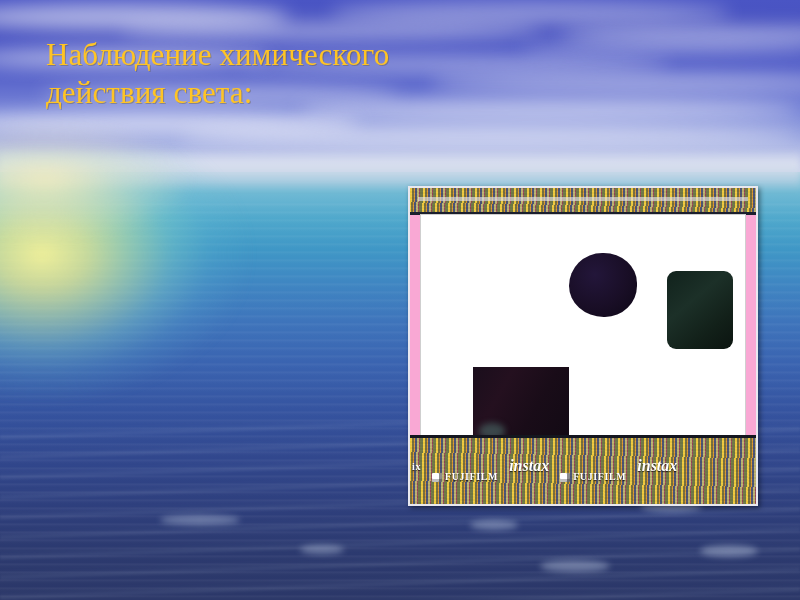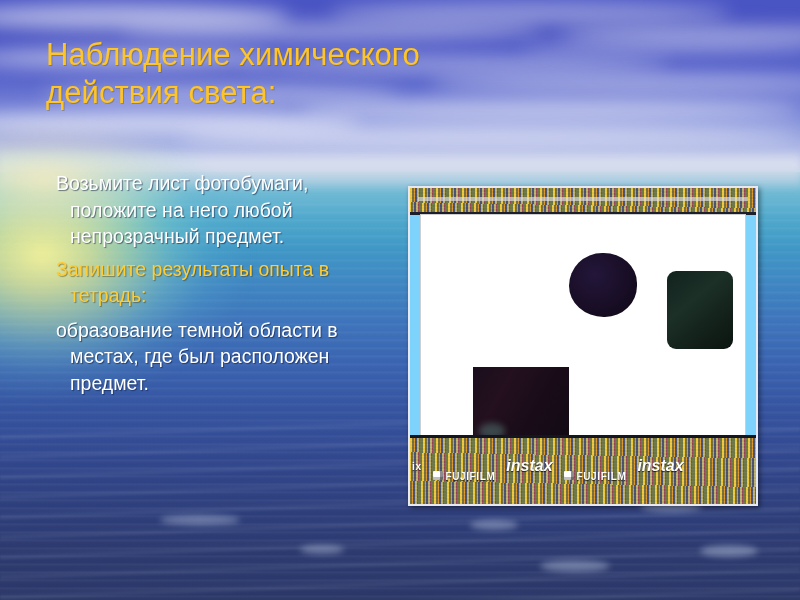--- a/index.html
+++ b/index.html
@@ -13,20 +13,21 @@
     font-family: "Liberation Sans", sans-serif;
     background: #20306a;
   }
 
   
   .slide {
     position: relative;
     width: 800px;
     height: 600px;
     overflow: hidden;
+    font-family: Liberation Serif, serif;
   }
 
   
   .bg-sky {
     position: absolute;
     left: 0; top: 0;
     width: 800px;
     height: 172px;
     background:
       linear-gradient(to bottom,
@@ -198,21 +199,21 @@
   .para.yellow { color: #ffcc33; text-shadow: 1px 1px 1px rgba(60,45,0,.45); }
   .para.p3 { margin-top: 8px; }
 
   
   .photo {
     position: absolute;
     left: 408px;
     top: 186px;
     width: 350px;
     height: 320px;
-    background: #7dd3fc;
+    background: #f9a8d4;
     border: 2px solid #e8e8f0;
     box-sizing: border-box;
     box-shadow: 2px 2px 5px rgba(0,0,0,.45);
     overflow: hidden;
   }
   
   .film-strip {
     position: absolute;
     left: 0;
     width: 100%;
@@ -305,21 +306,21 @@
     color: #ffffff;
     font-size: 10px;
     font-weight: bold;
     letter-spacing: .6px;
     text-shadow: 0 1px 1px rgba(0,0,0,.75);
     white-space: nowrap;
   }
   .brand-ix { font-size: 10px; }
   .brand-fuji {
     display: inline-flex;
-    align-items: flex-start;
+    align-items: flex-end;
     gap: 3px;
     font-size: 10px;
     margin-top: 21px;
   }
   .fuji-mark {
     display: inline-block;
     width: 10px; height: 9px;
     background: #ffffff;
     border-radius: 1px;
     box-shadow: inset -3px 0 0 rgba(0,0,0,.45), inset 0 -3px 0 rgba(0,0,0,.25);
@@ -364,25 +365,20 @@
   <div class="ripple-blob" style="left:300px;top:545px;width:44px;height:9px;"></div>
   <div class="ripple-blob" style="left:160px;top:515px;width:80px;height:10px;"></div>
   <div class="ripple-blob" style="left:620px;top:430px;width:40px;height:8px;"></div>
 
   <div class="sun-glow"></div>
   <div class="sun-glow2"></div>
 
   <div class="title">Наблюдение химического
 действия света:</div>
 
-  <div class="body-text">
-    <p class="para white p1">Возьмите лист фотобумаги, положите на него любой непрозрачный предмет.</p>
-    <p class="para yellow p2">Запишите результаты опыта в тетрадь:</p>
-    <p class="para white p3">образование темной области в местах, где был расположен предмет.</p>
-  </div>
 
   <div class="photo">
 
     <div class="film-strip film-top"></div>
 
     <div class="photo-white">
       <div class="shape shape-circle"></div>
       <div class="shape shape-rounded"></div>
       <div class="shape shape-rect"></div>
     </div>

